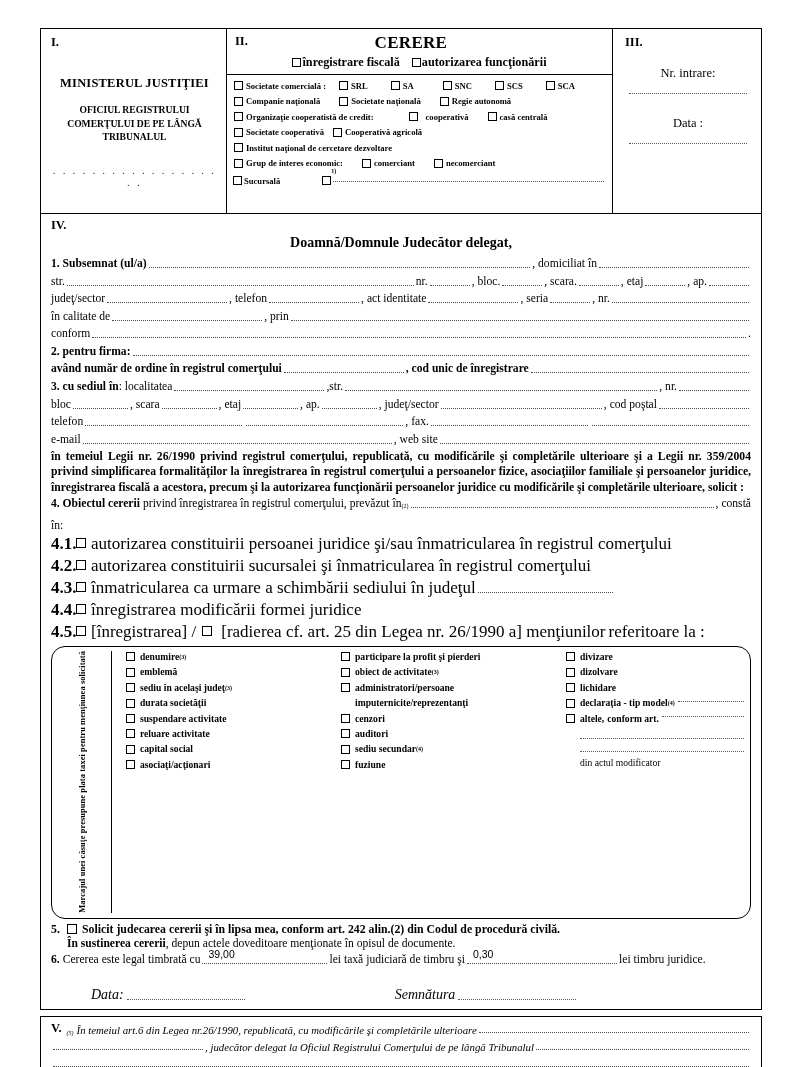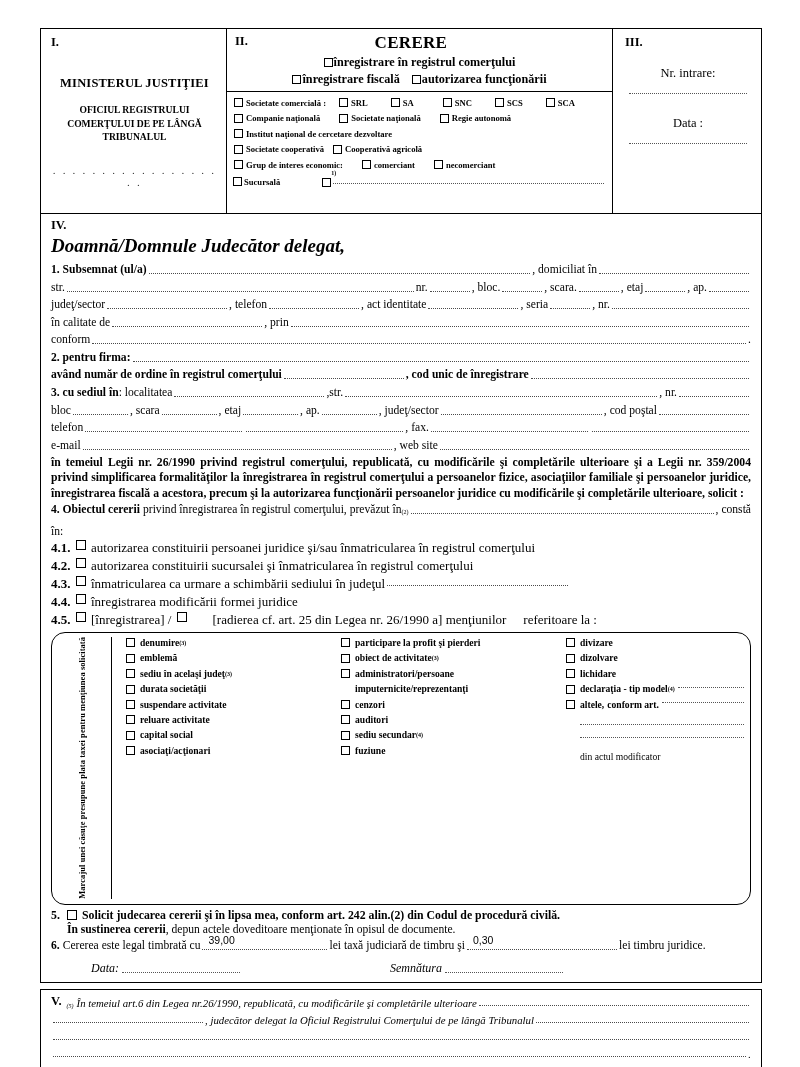--- a/index.html
+++ b/index.html
@@ -57,55 +57,55 @@
 
   .suc-line { display: flex; align-items: flex-end; margin-top: 6px; }
   .suc-dot { flex: 1 1 auto; border-bottom: 1.4px dotted #555; margin: 0 2px 3px 0; }
 
   .iii-lbl { text-align: center; font-size: 12.5px; margin-top: 16px; }
   .iii-dots { border-bottom: 1.5px dotted #555; margin: 12px 4px 0 4px; height: 1px; }
   .iii-lbl2 { text-align: center; font-size: 12.5px; margin-top: 22px; }
 
   
   .sec-iv { border: 1.4px solid #000; border-top: none; padding: 4px 10px 6px 10px; }
-  .addr { font-weight: bold; font-size: 19px; margin: 2px 0 5px 0; font-style: italic; }
+  .addr { text-align: center; font-weight: bold; font-size: 14px; margin: 2px 0 5px 0; }
 
   .fl { display: flex; align-items: flex-end; font-size: 11.6px; line-height: 1.3; margin-bottom: 2.5px; min-height: 15px; }
   .fl b, .fl .b { font-weight: bold; }
   .fl .t { white-space: nowrap; }
 
   .para { font-weight: bold; font-size: 11.7px; text-align: justify; line-height: 1.3; margin: 1px 0 1px 0; }
 
-  .sub-item { display: flex; align-items: flex-start; font-size: 13px; margin-bottom: 2px; min-height: 15px; }
+  .sub-item { display: flex; align-items: center; font-size: 17px; margin-bottom: 2px; min-height: 15px; }
   .sub-item .num { font-weight: bold; width: 25px; flex: 0 0 25px; }
   .sub-item .cb { margin: 0 5px 1px 0; }
 
   
   .mbox { border: 1.5px solid #000; border-radius: 14px; margin: 4px 0 3px 0; display: flex; padding: 4px 6px 5px 4px; min-height: 128px; }
   .mbox-side { width: 56px; flex: 0 0 56px; border-right: 1.4px solid #000; display: flex; align-items: center; justify-content: center; }
   .mbox-side span { writing-mode: vertical-rl; transform: rotate(180deg); font-weight: bold; font-size: 8.4px; line-height: 1.45; text-align: center; letter-spacing: .1px; }
   .mcol { display: flex; flex-direction: column; padding-left: 14px; }
   .mcol.c1 { width: 215px; }
   .mcol.c2 { width: 225px; }
   .mcol.c3 { flex: 1 1 auto; }
   .mrow { display: flex; align-items: center; font-weight: bold; font-size: 9.6px; line-height: 1.0; margin-bottom: 3.4px; min-height: 12px; }
   .mrow .cb { margin-right: 5px; }
   .mrow.noc { padding-left: 14px; }
   .mrow .reg { font-weight: bold; text-align: right; }
   .mdots { border-bottom: 1.3px dotted #555; flex: 1 1 auto; margin: 0 0 3px 3px; min-width: 10px; }
   .mfree { border-bottom: 1.3px dotted #555; height: 11px; margin-left: 14px; margin-bottom: 2px; }
-  .mfoot { font-size: 9.6px; margin-left: 14px; margin-top: 11px; }
+  .mfoot { font-size: 9.6px; margin-left: 14px; margin-top: 3px; }
 
   
   .it5 { display: flex; align-items: flex-start; font-size: 11.8px; font-weight: bold; margin-top: 2px; }
   .it5 .num { width: 16px; flex: 0 0 16px; }
   .it5 .cb { margin: 2px 5px 0 0; }
   .it5b { font-size: 11.6px; margin-left: 16px; }
   .it5b .b { font-weight: bold; }
-  .sig-row { display: flex; font-size: 12px; font-style: italic; margin-top: 8px; padding-left: 40px; }
+  .sig-row { display: flex; font-size: 14px; font-style: italic; margin-top: 20px; padding-left: 40px; }
   .sig-row .sep { width: 150px; }
   .sig-d { border-bottom: 1.4px dotted #555; width: 118px; display: inline-block; margin-left: 3px; margin-bottom: 3px; }
   .filled { position: relative; }
   .filled .val { position: absolute; left: 6px; bottom: 1px; font-size: 10.5px; font-family: "Liberation Sans", sans-serif; }
 
   
   .sec-v { border: 1.4px solid #000; margin-top: 6px; padding: 4px 10px 6px 10px; min-height: 120px; }
   .vl { display: flex; align-items: flex-end; font-style: italic; font-size: 10.8px; margin-bottom: 3px; min-height: 14px; }
   .vl .t { white-space: nowrap; }
 </style>
@@ -128,23 +128,20 @@
     </div>
 
     <div class="cell-II">
       <div class="ii-head">
         <div class="cerere-row">
           <div class="roman">II.</div>
           <div class="cerere-title">CERERE</div>
           <div style="width:30px"></div>
         </div>
         <div class="ii-opt">
-          <span class="cb"></span><span>înregistrare în registrul comerţului</span>
-        </div>
-        <div class="ii-opt">
           <span class="cb"></span><span>înregistrare fiscală</span><span class="gap"></span><span class="cb"></span><span>autorizarea funcţionării</span>
         </div>
       </div>
 
       <div class="ii-body">
 
         <div class="ii-line">
           <div class="it">
               <span class="cb"></span>
               <span>Societate comercială :</span>
@@ -186,37 +183,53 @@
               <span class="cb"></span>
               <span>Societate naţională</span>
             </div>
           <div class="sp18"></div>
           <div class="it">
               <span class="cb"></span>
               <span>Regie autonomă</span>
             </div>
         </div>
 
-
         <div class="ii-line">
           <div class="it">
               <span class="cb"></span>
+              <span>Organizaţie cooperatistă de credit:</span>
+            </div>
+          <div class="sp34"></div>
+          <div class="it">
+              <span class="cb"></span>
+              <span style="margin-left:6px">cooperativă</span>
+            </div>
+          <div class="sp18"></div>
+          <div class="it">
+              <span class="cb"></span>
+              <span>casă centrală</span>
+            </div>
+        </div>
+
+        <div class="ii-line">
+          <div class="it">
+              <span class="cb"></span>
+              <span>Societate cooperativă</span>
+            </div>
+          <div class="sp8"></div>
+          <div class="it">
+              <span class="cb"></span>
+              <span>Cooperativă agricolă</span>
+            </div>
+        </div>
+
+        <div class="ii-line">
+          <div class="it">
+              <span class="cb"></span>
               <span>Institut naţional de cercetare dezvoltare</span>
-            </div>
-        </div>
-
-        <div class="ii-line">
-          <div class="it">
-              <span class="cb"></span>
-              <span>Societate cooperativă</span>
-            </div>
-          <div class="sp8"></div>
-          <div class="it">
-              <span class="cb"></span>
-              <span>Cooperativă agricolă</span>
             </div>
         </div>
 
         <div class="ii-line">
           <div class="it">
               <span class="cb"></span>
               <span>Grup de interes economic:</span>
             </div>
           <div class="sp18"></div>
           <div class="it">
@@ -388,22 +401,22 @@
     <div class="sub-item">
       <span class="num">4.4.</span>
       <span class="cb lg"></span>
       <span class="t">înregistrarea modificării formei juridice</span>
     </div>
     <div class="sub-item">
       <span class="num">4.5.</span>
       <span class="cb lg"></span>
       <span class="t">[înregistrarea] /</span>
       <span class="cb lg" style="margin-left:6px"></span>
-      <span class="t b" style="margin-left:20px">[radierea cf. art. 25 din Legea nr. 26/1990 a] menţiunilor</span>
-      <span class="t" style="margin-left:17px">referitoare la :</span>
+      <span class="t b" style="margin-left:4px">[radierea cf. art. 25 din Legea nr. 26/1990 a] menţiunilor</span>
+      <span class="t" style="margin-left:3px">referitoare la :</span>
     </div>
 
     <div class="mbox">
       <div class="mbox-side">
         <span>Marcajul unei căsuţe presupune plata taxei pentru menţiunea solicitată</span>
       </div>
 
       <div class="mcol c1">
         <div class="mrow">
             <span class="cb"></span>

